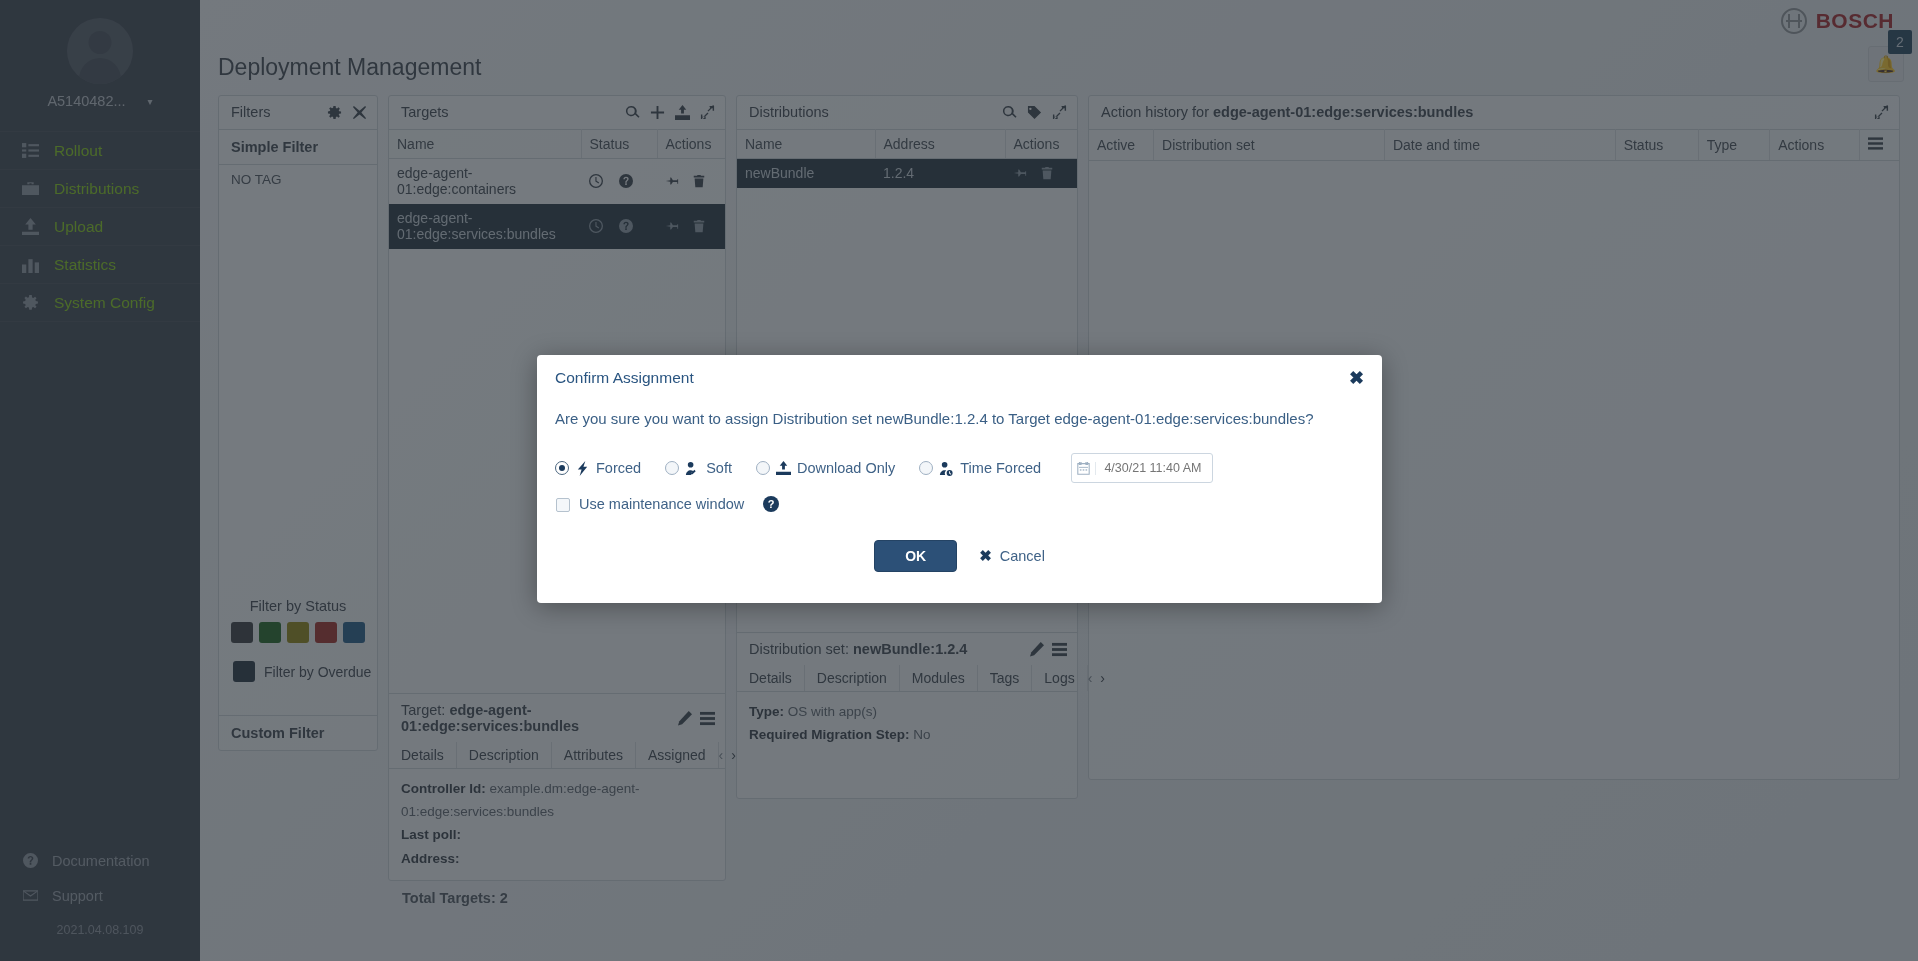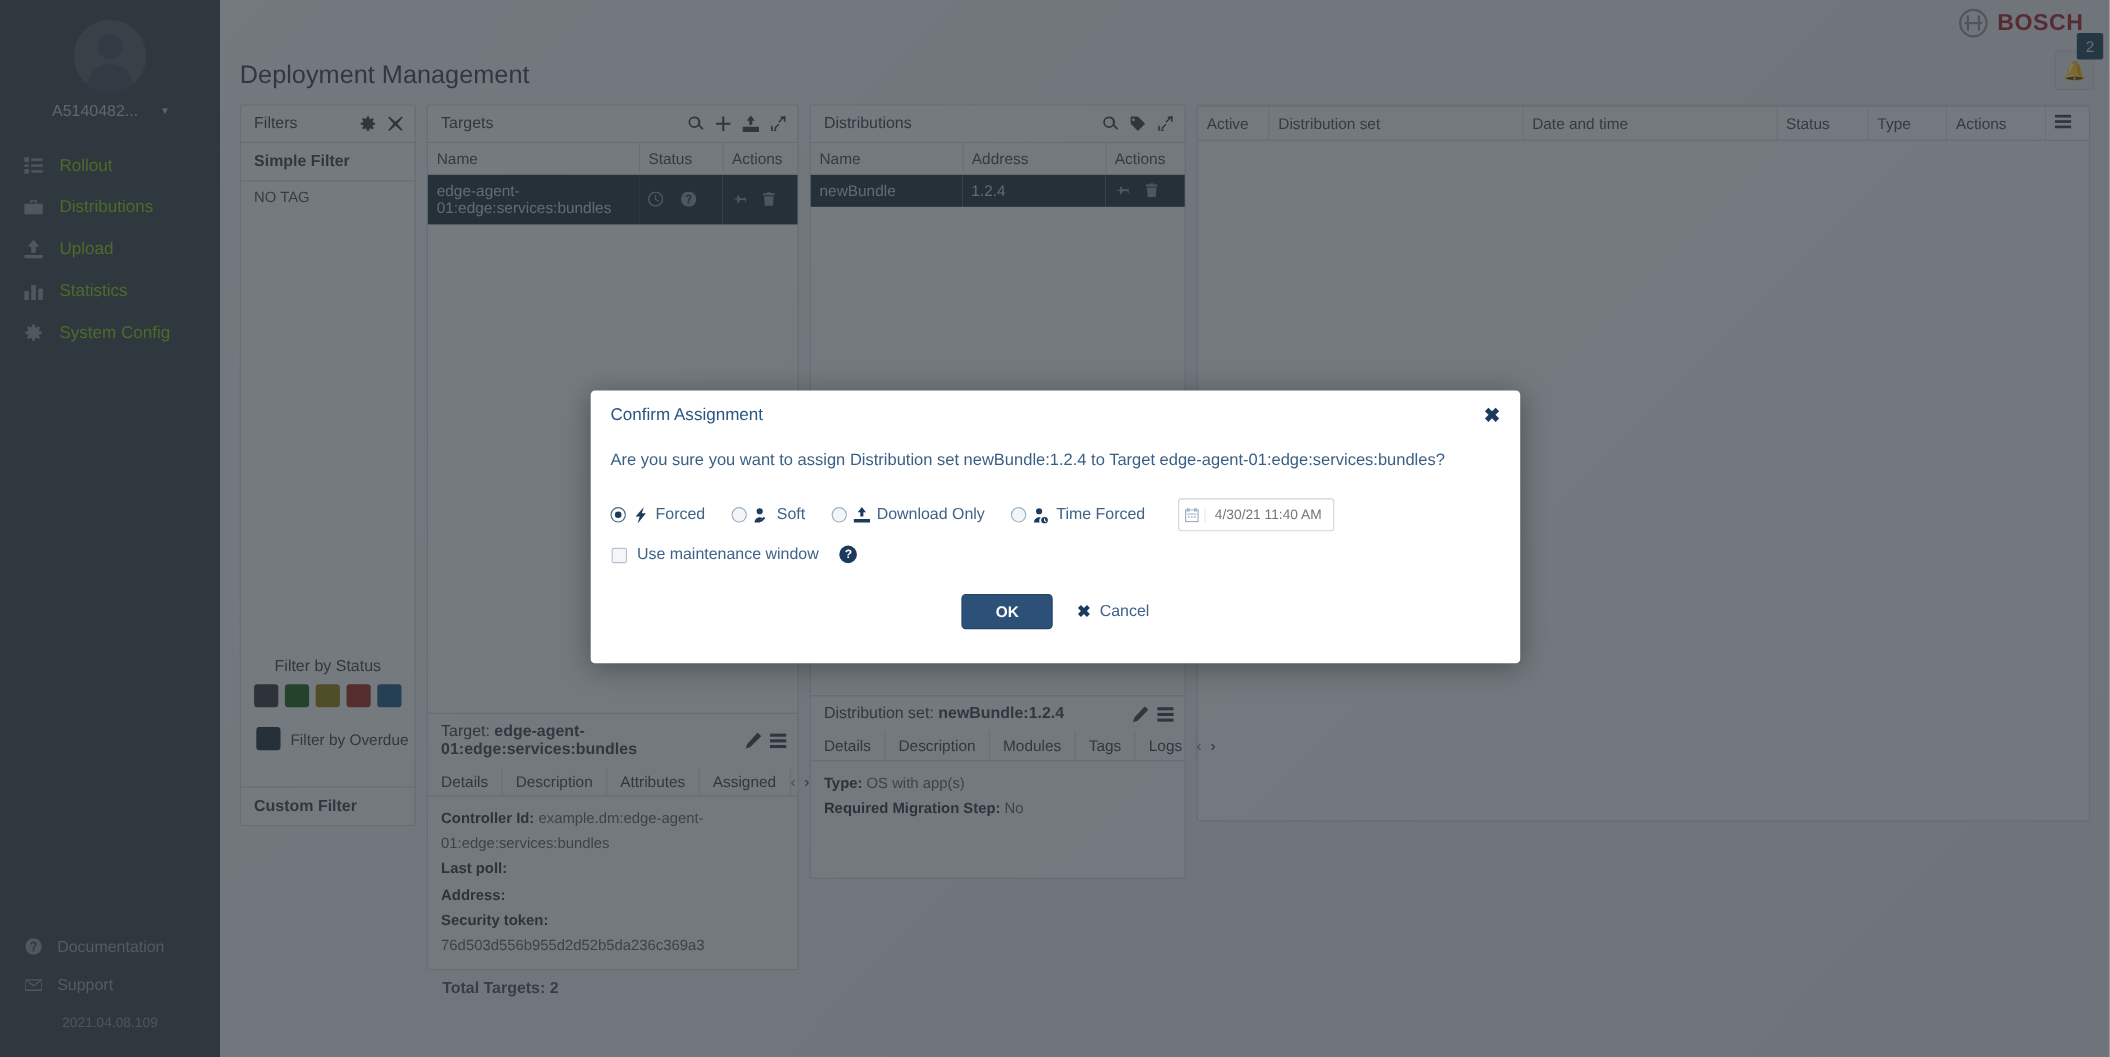--- a/index.html
+++ b/index.html
@@ -439,20 +439,43 @@
             </div>
             <table class="tbl">
               <thead>
                 <tr>
                   <th>Name</th>
                   <th style="width:76px">Status</th>
                   <th style="width:68px">Actions</th>
                 </tr>
               </thead>
               <tbody>
+                <tr>
+                  <td>edge-agent-01:edge:containers</td>
+                  <td>
+                    <span class="statuscell">
+                      <svg viewBox="0 0 16 16">
+                          <path d="M8 0a8 8 0 100 16A8 8 0 008 0zm0 1.5A6.5 6.5 0 111.5 8 6.5 6.5 0 018 1.5zM7.3 3.5v5.1l3.6 2.2.7-1.2-3-1.8V3.5z"></path>
+                        </svg>
+                      <svg viewBox="0 0 16 16">
+                          <path d="M8 0a8 8 0 100 16A8 8 0 008 0zm.9 12.5H7.1v-1.8h1.8zm1.3-5-.8.8c-.6.6-.5 1-.5 1.8H7.1c0-1.3.1-1.7.9-2.5l1-1c.3-.3.4-.7.3-1.2-.1-.5-.6-.8-1.2-.8-.8 0-1.3.5-1.3 1.3H5c0-1.7 1.3-2.8 3-2.8 1.8 0 3 1 3 2.4 0 .8-.3 1.4-.8 2z"></path>
+                        </svg>
+                    </span>
+                  </td>
+                  <td>
+                    <span class="acts">
+                      <svg viewBox="0 0 16 16">
+                          <path d="M9 2v5l3 2v1H8.8L8 15l-.8-5H4V9l3-2V2H6V1h5v1z" transform="rotate(90 8 8)"></path>
+                        </svg>
+                      <svg viewBox="0 0 16 16">
+                          <path d="M6 1h4v1h4v2H2V2h4zM3 5h10l-.8 10H3.8z"></path>
+                        </svg>
+                    </span>
+                  </td>
+                </tr>
                 <tr class="selected">
                   <td>edge-agent-01:edge:services:bundles</td>
                   <td>
                     <span class="statuscell">
                       <svg viewBox="0 0 16 16">
                           <path d="M8 0a8 8 0 100 16A8 8 0 008 0zm0 1.5A6.5 6.5 0 111.5 8 6.5 6.5 0 018 1.5zM7.3 3.5v5.1l3.6 2.2.7-1.2-3-1.8V3.5z"></path>
                         </svg>
                       <svg viewBox="0 0 16 16">
                           <path d="M8 0a8 8 0 100 16A8 8 0 008 0zm.9 12.5H7.1v-1.8h1.8zm1.3-5-.8.8c-.6.6-.5 1-.5 1.8H7.1c0-1.3.1-1.7.9-2.5l1-1c.3-.3.4-.7.3-1.2-.1-.5-.6-.8-1.2-.8-.8 0-1.3.5-1.3 1.3H5c0-1.7 1.3-2.8 3-2.8 1.8 0 3 1 3 2.4 0 .8-.3 1.4-.8 2z"></path>
                         </svg>
@@ -497,21 +520,20 @@
                 <div class="tab">Assigned</div>
                 <div class="tab-arrows">
                   <span>‹</span>
                   <span class="on">›</span>
                 </div>
               </div>
               <div class="kv">
                 <div><b>Controller Id:</b> <span>example.dm:edge-agent-01:edge:services:bundles</span></div>
                 <div><b>Last poll:</b> <span></span></div>
                 <div><b>Address:</b> <span></span></div>
-                <div><b>Security token:</b> <span>76d503d556b955d2d52b5da236c369a3</span></div>
               </div>
             </div>
           </div>
           <div class="total-targets">Total Targets: 2</div>
         </div>
 
         <div class="col-dists">
           <div class="panel">
             <div class="panel-head">
               <span>Distributions</span>
@@ -586,20 +608,31 @@
                 <div><b>Type:</b> <span>OS with app(s)</span></div>
                 <div><b>Required Migration Step:</b> <span>No</span></div>
                 <div style="height:42px"></div>
               </div>
             </div>
           </div>
         </div>
 
         <div class="col-history">
           <div class="panel">
+            <div class="panel-head">
+              <span>
+                <span>Action history for</span>
+                <b class="head-strong">edge-agent-01:edge:services:bundles</b>
+              </span>
+              <span class="tools">
+                <svg viewBox="0 0 16 16">
+                    <path d="M15 1 9 7l-1-1 6-6zM3 15l6-6-1-1-6 6zM10 1h5v5h-1.5V3.5h-2.5zM6 15H1v-5h1.5v2.5H6z"></path>
+                  </svg>
+              </span>
+            </div>
             <table class="tbl">
               <thead>
                 <tr>
                   <th style="width:56px">Active</th>
                   <th style="width:200px">Distribution set</th>
                   <th style="width:200px">Date and time</th>
                   <th style="width:72px">Status</th>
                   <th style="width:62px">Type</th>
                   <th style="width:78px">Actions</th>
                   <th style="width:34px">

